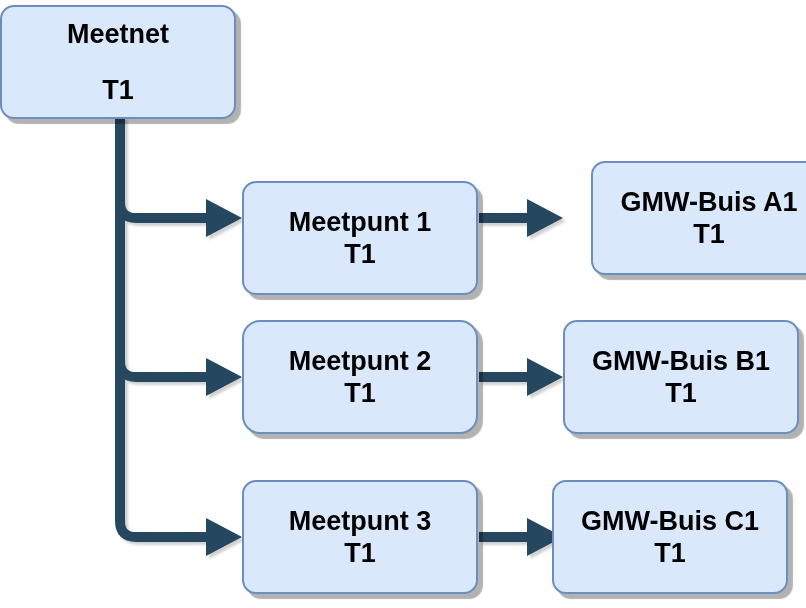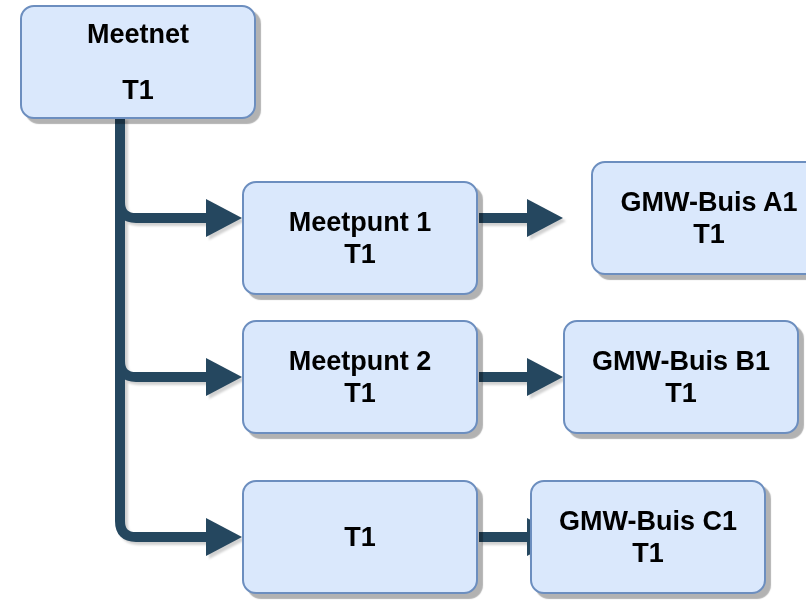--- a/index.html
+++ b/index.html
@@ -44,27 +44,27 @@
     display: flex;
     flex-direction: column;
     align-items: center;
     justify-content: center;
     text-align: center;
     color: #000000;
     font-weight: bold;
     font-size: 27px;
     line-height: 32px;
   }
-  #node-meetnet   { left: 20px;   top: 5px; gap: 24px;  }
+  #node-meetnet   { left: 0;   top: 5px; gap: 24px;  }
   #node-meetpunt1 { left: 242px; top: 161px; margin-top: 20px; }
-  #node-meetpunt2 { left: 242px; top: 320px; }
+  #node-meetpunt2 { left: 242px; top: 320px; border-radius: 18px; }
   #node-meetpunt3 { left: 242px; top: 480px; }
   #node-gmw-a1    { left: 563px; top: 161px; margin-left: 28px; }
   #node-gmw-b1    { left: 563px; top: 320px; text-align: center; }
-  #node-gmw-c1    { left: 530px; top: 480px; }
+  #node-gmw-c1    { left: 552px; top: 480px; }
 </style>
 </head>
 <body>
 
 <div class="canvas">
 
   <svg class="edge-layer" viewBox="0 0 806 608" xmlns="http://www.w3.org/2000/svg">
 
     <g>
       <path d="M120,117 L120,202 Q120,218 136,218 L209,218"></path>
@@ -104,20 +104,21 @@
     <span>Meetpunt 1</span>
     <span>T1</span>
   </div>
 
   <div class="node" id="node-meetpunt2">
     <span>Meetpunt 2</span>
     <span>T1</span>
   </div>
 
   <div class="node" id="node-meetpunt3">
+    <span>Meetpunt 3</span>
     <span>T1</span>
   </div>
 
   <div class="node" id="node-gmw-a1">
     <span>GMW-Buis A1</span>
     <span>T1</span>
   </div>
 
   <div class="node" id="node-gmw-b1">
     <span>GMW-Buis B1</span>

